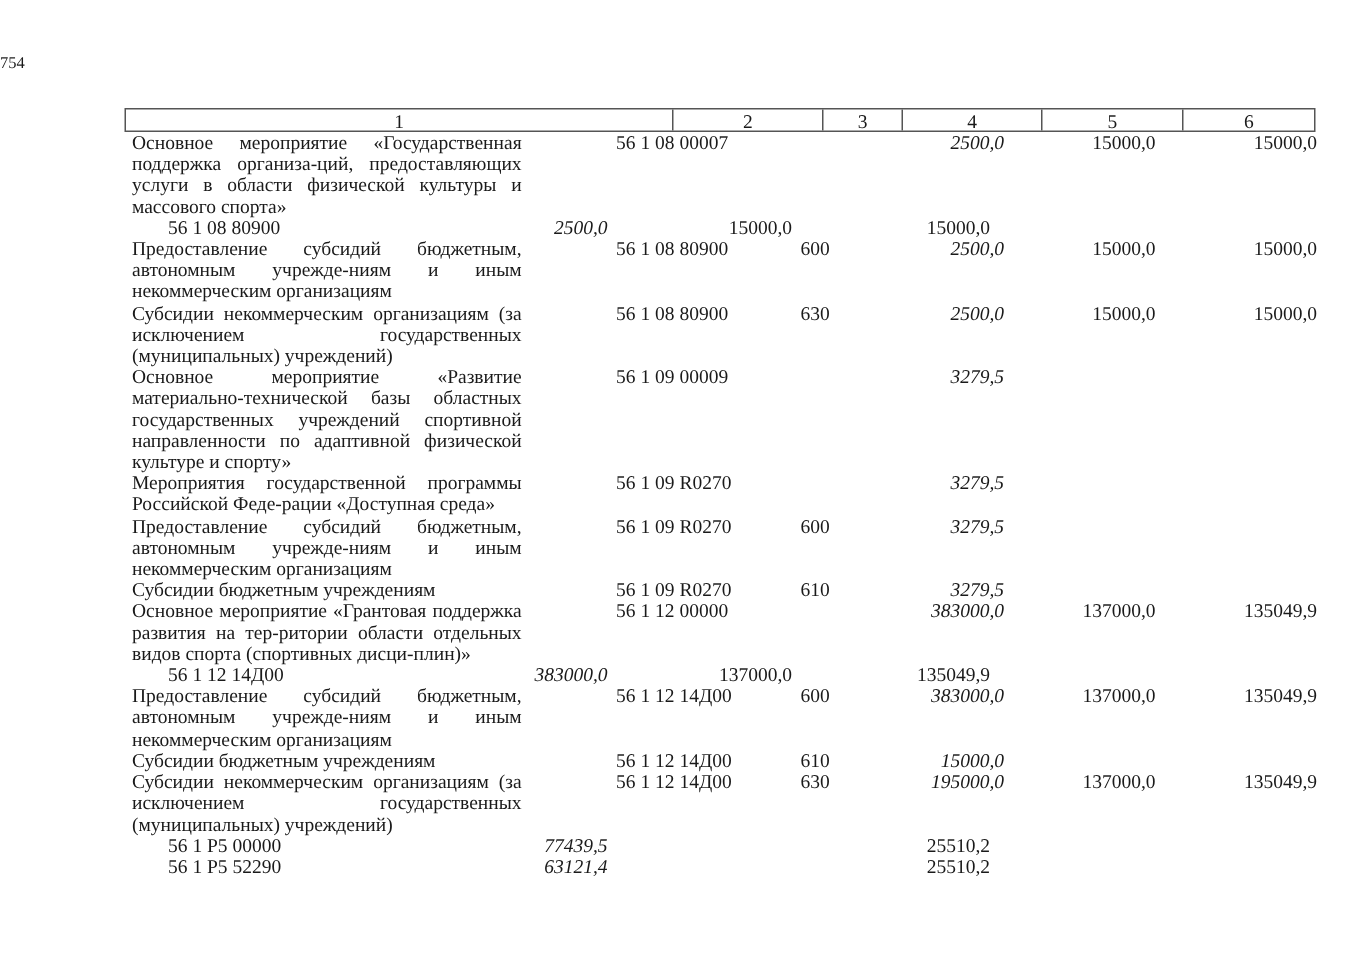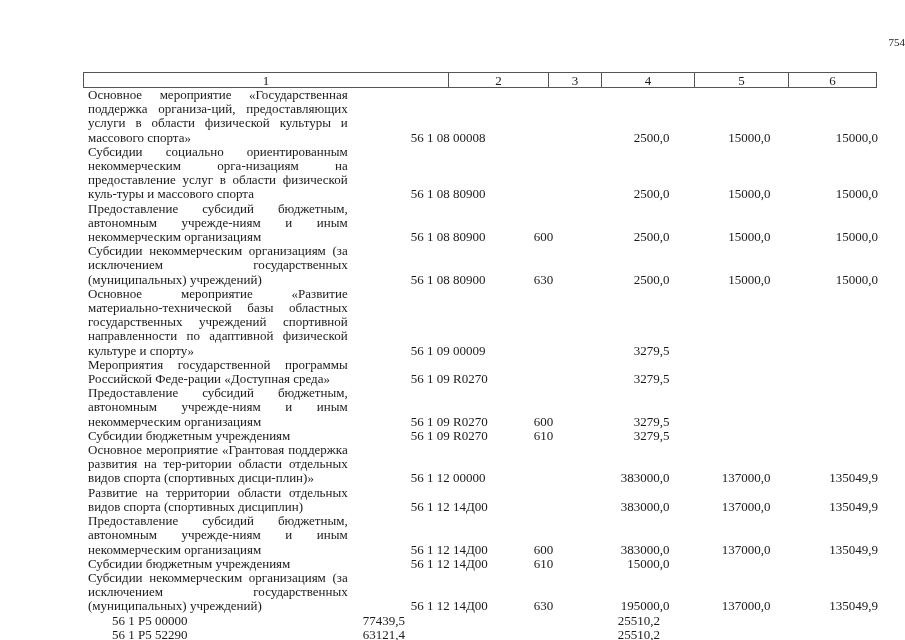--- a/index.html
+++ b/index.html
@@ -2,68 +2,67 @@
 <html><head>
 <meta charset="utf-8">
 <style>
   html, body { margin: 0; padding: 0; }
   body {
     width: 905px; height: 640px; background: #ffffff; overflow: hidden;
     font-family: "Liberation Serif", "DejaVu Serif", serif; color: #1a1a1a;
     position: relative;
   }
   .page-num {
-    position: absolute; top: 36px; left: 0; width: 905px; text-align: right;
+    position: absolute; top: 36px; left: 0; width: 905px; text-align: left;
     font-size: 11px;
   }
   .hdr {
     position: absolute; top: 72px; left: 83px; height: 16px;
     display: flex; border: 1px solid #555; box-sizing: border-box;
   }
   .hdr > div {
     height: 14px; line-height: 15px; text-align: center; font-size: 13px;
     border-left: 1px solid #555; box-sizing: border-box;
   }
   .hdr > div:first-child { border-left: none; }
   .body {
     position: absolute; top: 88px; left: 88px; width: 790px;
   }
-  .row { display: flex; align-items: flex-end; font-size: 13px; line-height: 14.2px; gap: 39px; }
+  .row { display: flex; font-size: 13px; line-height: 14.2px; gap: 39px; }
   .c1 { width: 352px; text-align: justify; text-align-last: left; }
   .c2 { width: 95px; padding-left: 24px; box-sizing: border-box; white-space: nowrap; }
   .c3 { width: 62px; padding-left: 13px; box-sizing: border-box; white-space: nowrap; }
-  .c4 { width: 82px; text-align: right; white-space: nowrap; }
+  .c4 { width: 82px; text-align: right; white-space: nowrap; font-style: italic; }
   .c5 { width: 84px; text-align: right; white-space: nowrap; }
   .c6 { width: 93px; text-align: right; white-space: nowrap; }
 </style>
 </head>
 <body>
 
 <div class="page-num">754</div>
 
 <div class="hdr">
   <div style="width:364px">1</div>
   <div style="width:100px">2</div>
   <div style="width:53px">3</div>
   <div style="width:93px">4</div>
   <div style="width:94px">5</div>
   <div style="width:88px">6</div>
 </div>
 
 <div class="body" id="tbody">
     <div class="row">
       <div class="c1">Основное мероприятие «Государственная поддержка организа-ций, предоставляющих услуги в области физической культуры и массового спорта»</div>
-      <div class="c2">56 1 08 00008</div>
+      <div class="c2">56 1 08 00007</div>
       <div class="c3"></div>
       <div class="c4">2500,0</div>
       <div class="c5">15000,0</div>
       <div class="c6">15000,0</div>
     </div>
     <div class="row">
-      <div class="c1">Субсидии социально ориентированным некоммерческим орга-низациям на предоставление услуг в области физической куль-туры и массового спорта</div>
       <div class="c2">56 1 08 80900</div>
       <div class="c3"></div>
       <div class="c4">2500,0</div>
       <div class="c5">15000,0</div>
       <div class="c6">15000,0</div>
     </div>
     <div class="row">
       <div class="c1">Предоставление субсидий бюджетным, автономным учрежде-ниям и иным некоммерческим организациям</div>
       <div class="c2">56 1 08 80900</div>
       <div class="c3">600</div>
@@ -113,21 +112,20 @@
     </div>
     <div class="row">
       <div class="c1">Основное мероприятие «Грантовая поддержка развития на тер-ритории области отдельных видов спорта (спортивных дисци-плин)»</div>
       <div class="c2">56 1 12 00000</div>
       <div class="c3"></div>
       <div class="c4">383000,0</div>
       <div class="c5">137000,0</div>
       <div class="c6">135049,9</div>
     </div>
     <div class="row">
-      <div class="c1">Развитие на территории области отдельных видов спорта (спортивных дисциплин)</div>
       <div class="c2">56 1 12 14Д00</div>
       <div class="c3"></div>
       <div class="c4">383000,0</div>
       <div class="c5">137000,0</div>
       <div class="c6">135049,9</div>
     </div>
     <div class="row">
       <div class="c1">Предоставление субсидий бюджетным, автономным учрежде-ниям и иным некоммерческим организациям</div>
       <div class="c2">56 1 12 14Д00</div>
       <div class="c3">600</div>

